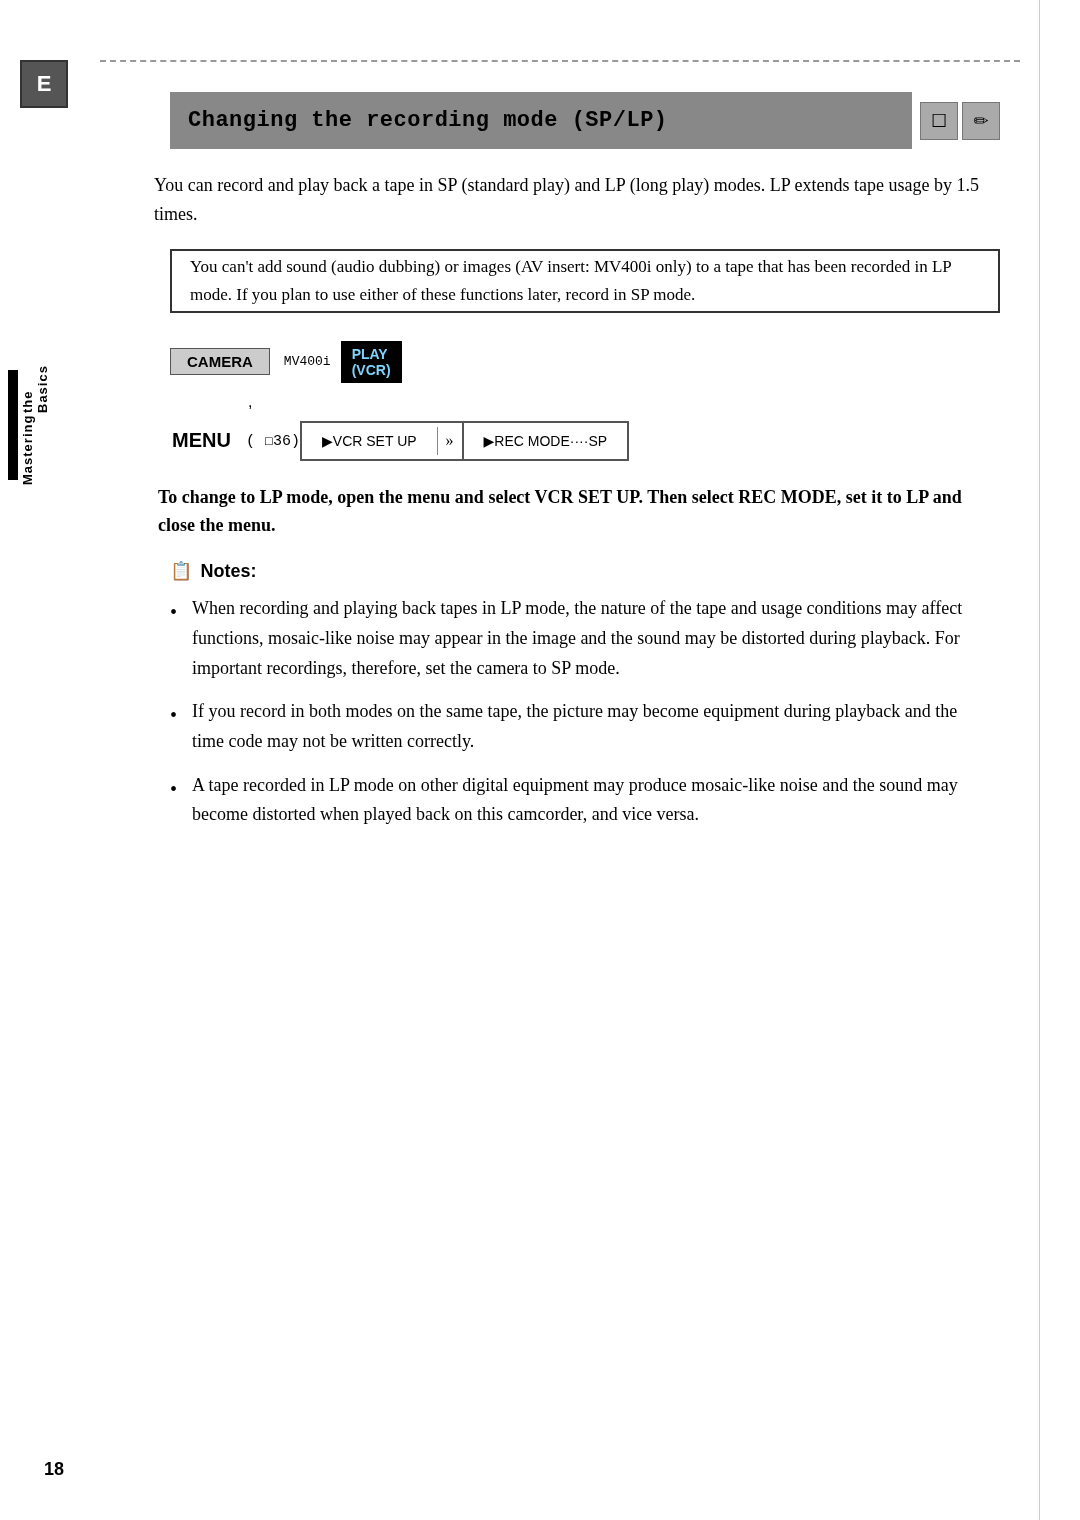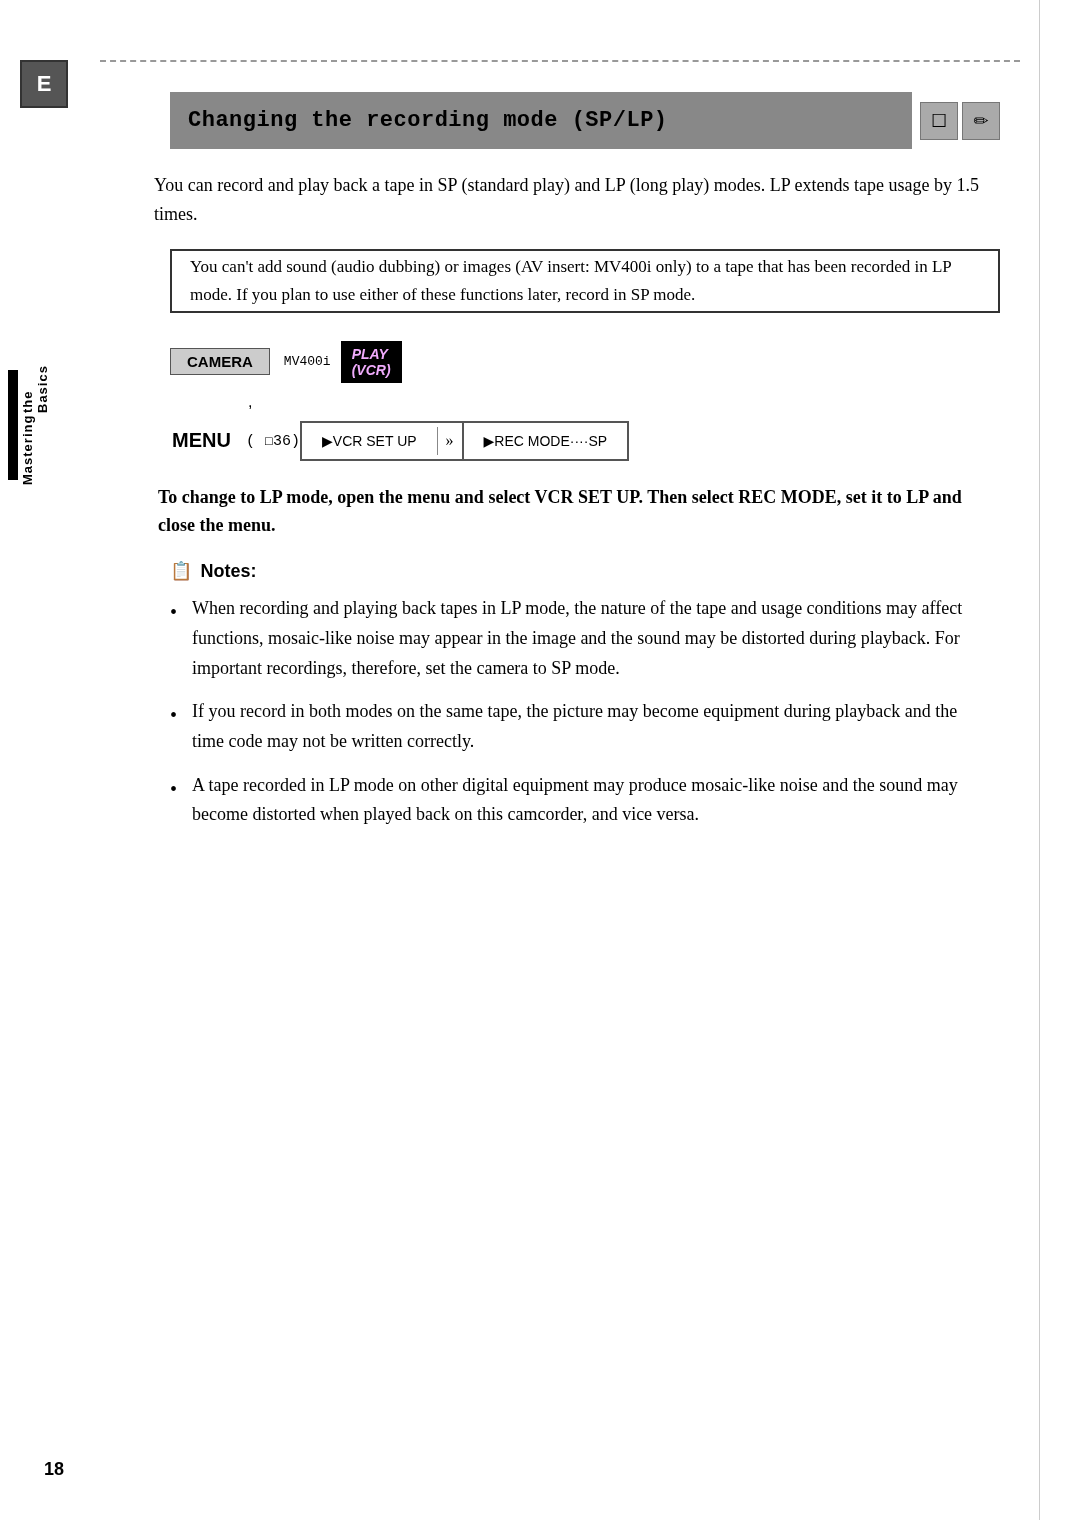--- a/index.html
+++ b/index.html
@@ -128,27 +128,26 @@
     }
 
     .mv400i-text {
       font-family: Liberation Mono, monospace;
       font-size: 13px;
       margin-left: 4px;
     }
 
     .play-vcr-badge {
       background: #000;
-      color: #f0abfc;
+      color: #7dd3fc;
       font-family: Arial, sans-serif;
       font-size: 14px;
       font-weight: bold;
       padding: 4px 10px;
       border: 1px solid #000;
-      font-style: italic;
     }
 
     .diagram-row2 {
       display: flex;
       align-items: center;
       gap: 0;
       margin-left: 2px;
     }
 
     .menu-label {

